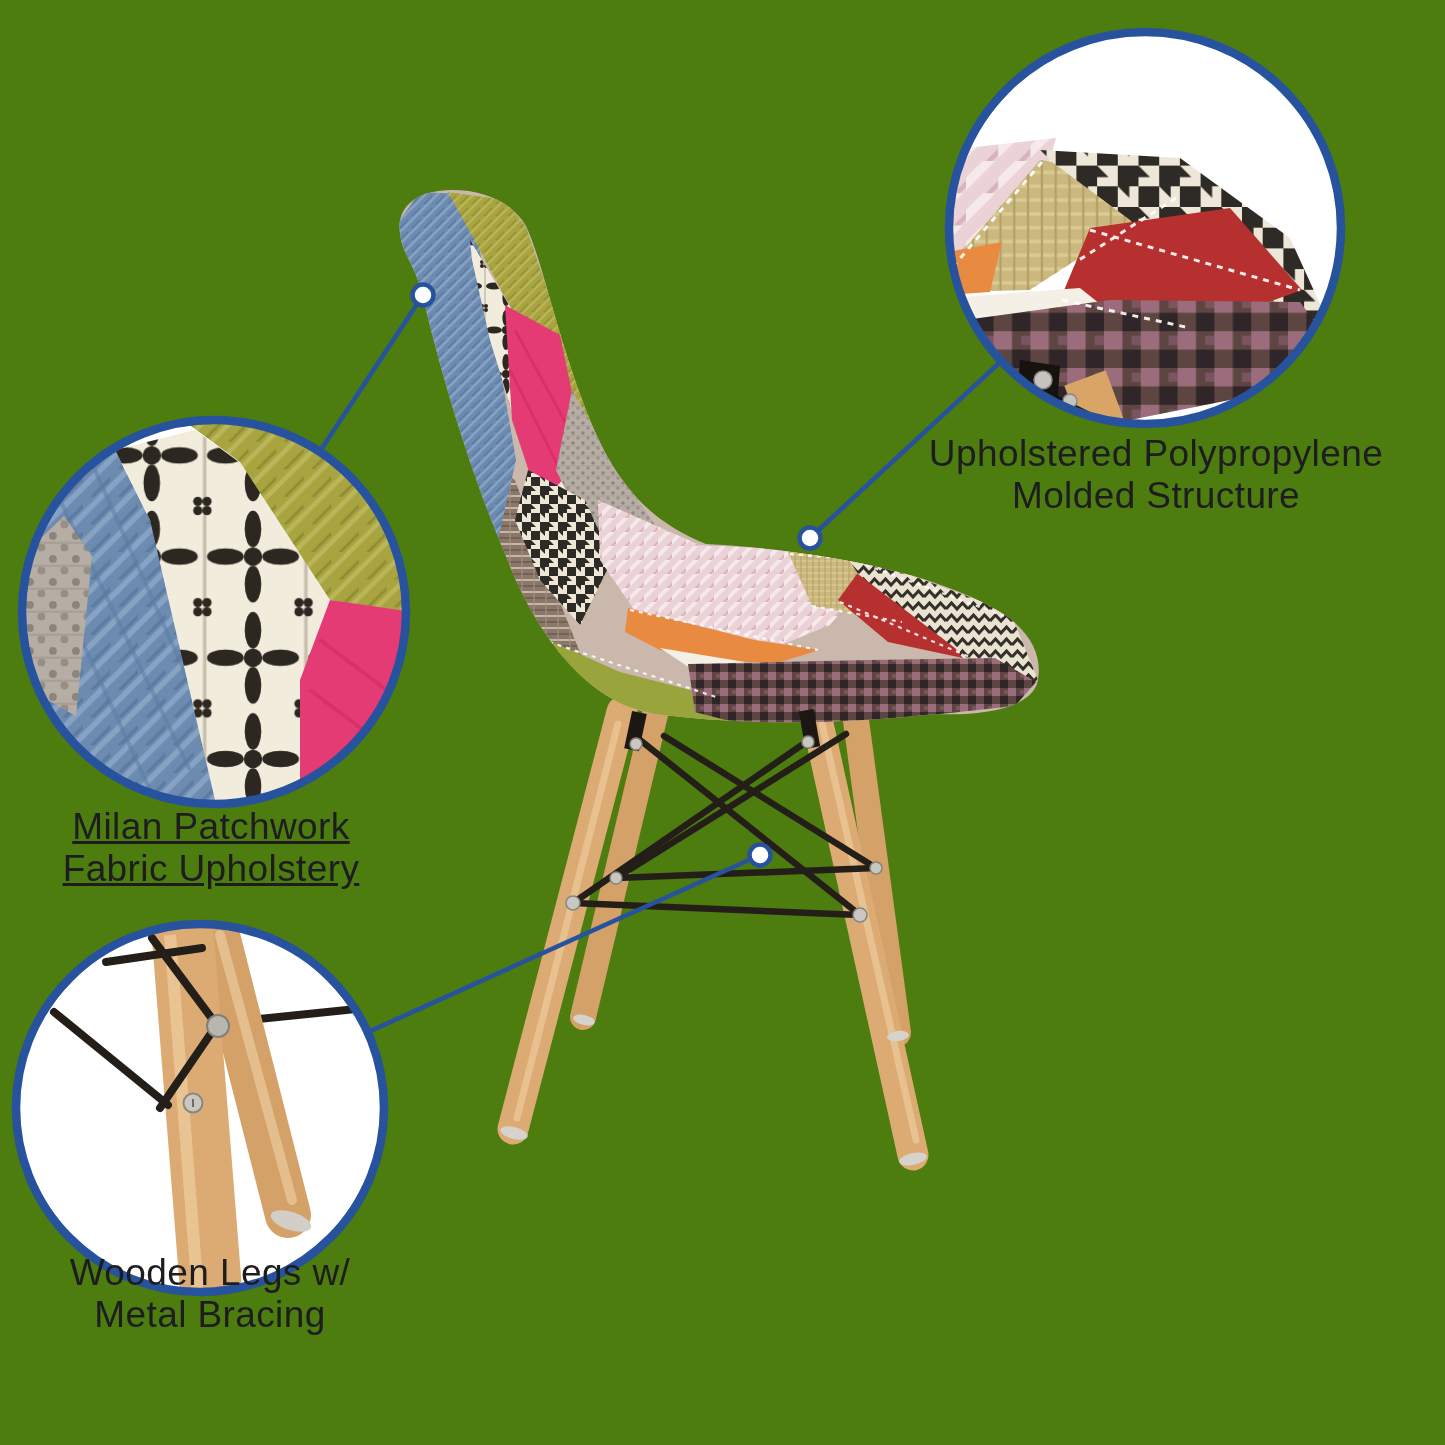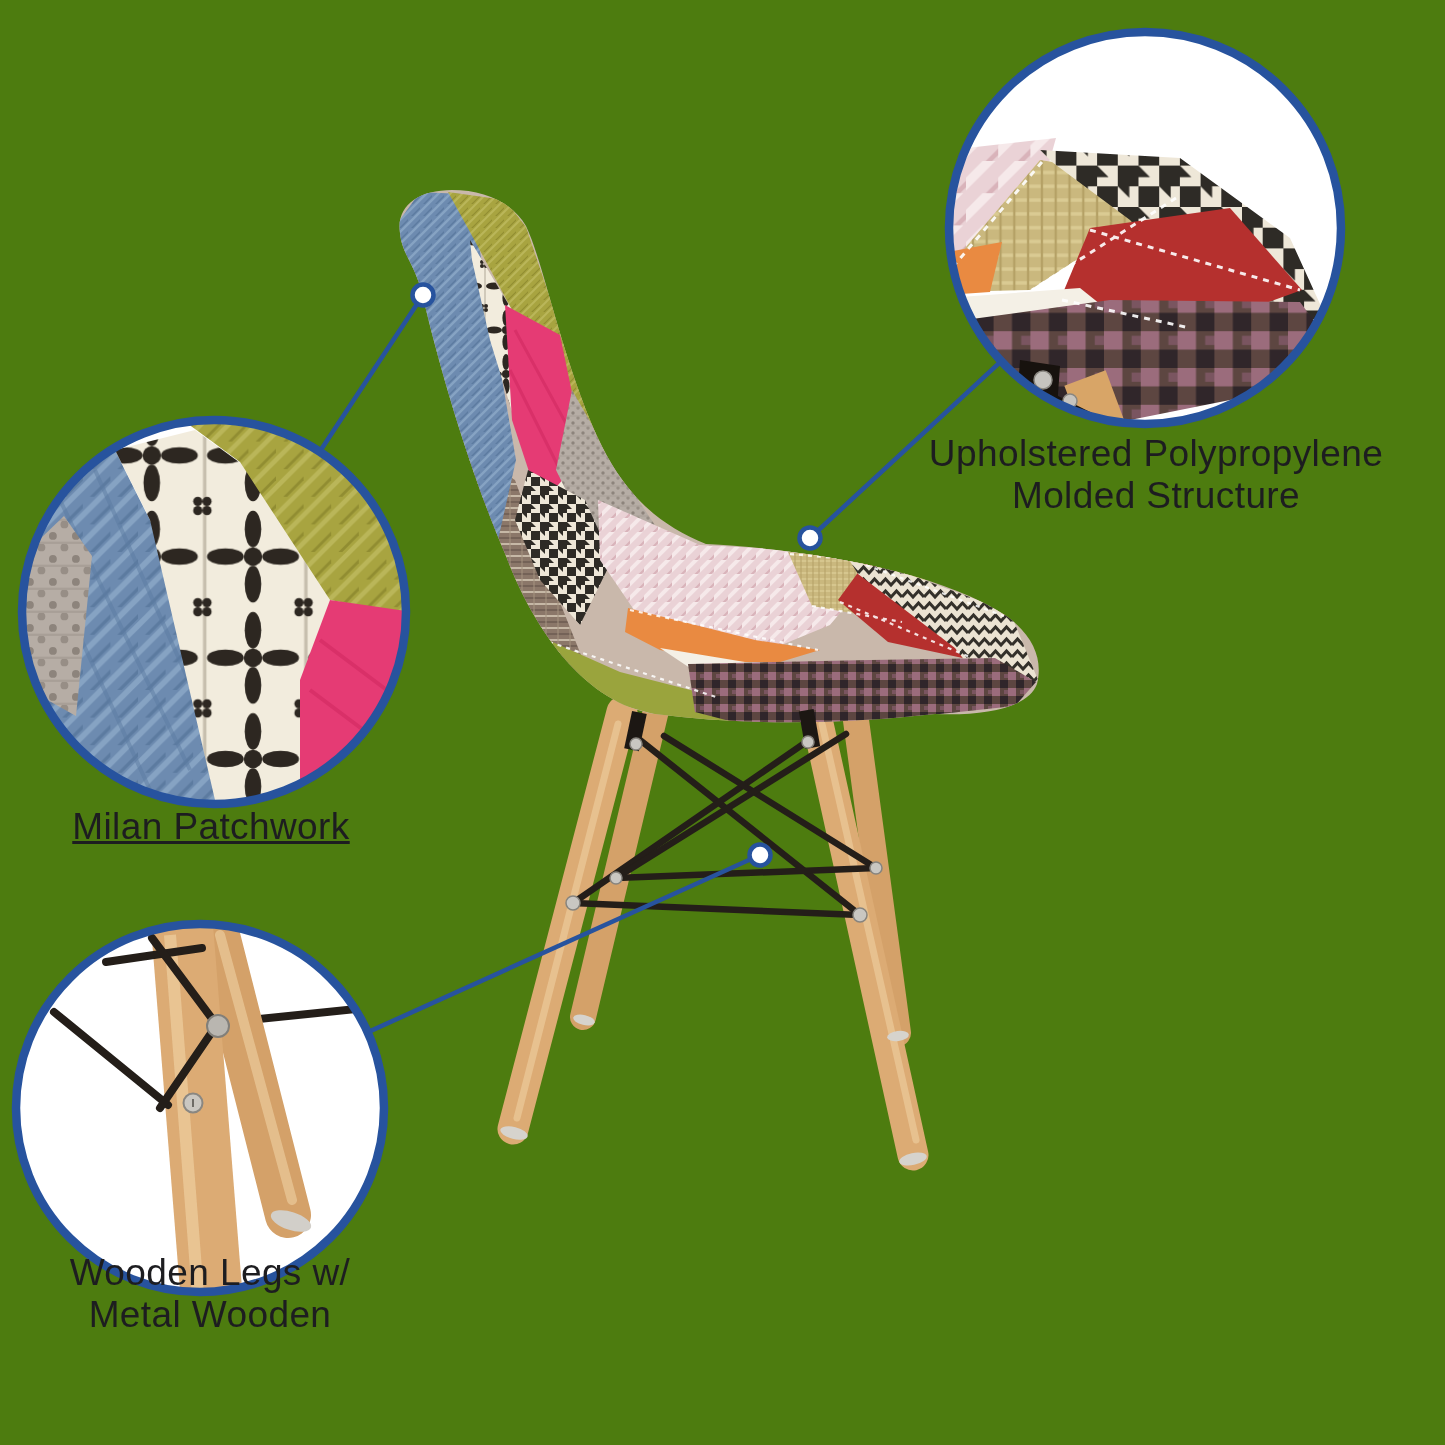--- a/index.html
+++ b/index.html
@@ -312,19 +312,20 @@
     <circle cx="200" cy="1108" r="184" fill="none" stroke="#27539e" stroke-width="8.5"></circle>
   </g>
 </svg>
 
   <div class="callout-label label-structure">
     <span style="display:block">Upholstered Polypropylene</span>
     <span style="display:block">Molded Structure</span>
   </div>
   <div class="callout-label label-fabric">
     <span style="display:block">Milan Patchwork</span>
+    <span style="display:block">Fabric Upholstery</span>
   </div>
   <div class="callout-label label-legs">
     <span style="display:block">Wooden Legs w/</span>
-    <span style="display:block">Metal Wooden</span>
+    <span style="display:block">Metal Bracing</span>
   </div>
 
 </div>
 
 </body></html>

